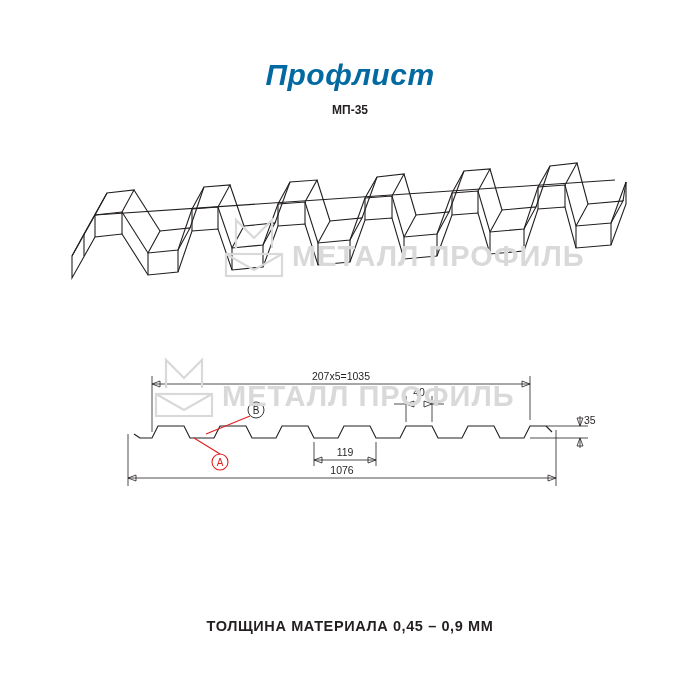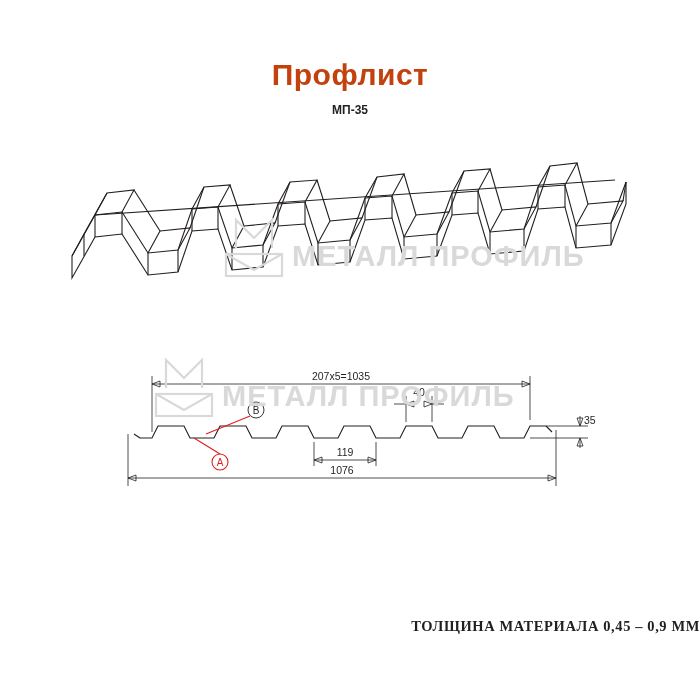--- a/index.html
+++ b/index.html
@@ -22,21 +22,22 @@
   }
   .title {
     position: absolute;
     top: 58px;
     left: 0;
     width: 700px;
     text-align: center;
     font-size: 30px;
     font-weight: bold;
     letter-spacing: 0.5px;
-    color: #c2410c;
+    color: #0369a1;
+    font-style: italic;
   }
   .subtitle {
     position: absolute;
     top: 103px;
     left: 0;
     width: 700px;
     text-align: center;
     font-size: 12px;
     font-weight: bold;
     color: #231f20;
@@ -53,26 +54,25 @@
     top: 350px;
     left: 110px;
     width: 500px;
     height: 150px;
   }
   .footer {
     position: absolute;
     top: 618px;
     left: 0;
     width: 700px;
-    text-align: right;
+    text-align: center;
     font-size: 14.5px;
     font-weight: bold;
     letter-spacing: 0.6px;
     color: #231f20;
-    font-family: Liberation Serif, serif;
   }
   .wm {
     position: absolute;
     pointer-events: none;
   }
   .wm1 { top: 208px; left: 218px; }
   .wm2 { top: 348px; left: 148px; }
   svg { display: block; overflow: visible; }
   .ln { fill: none; stroke: #231f20; stroke-width: 1.1; stroke-linejoin: miter; stroke-linecap: butt; }
   .dim { fill: none; stroke: #231f20; stroke-width: 0.8; }

